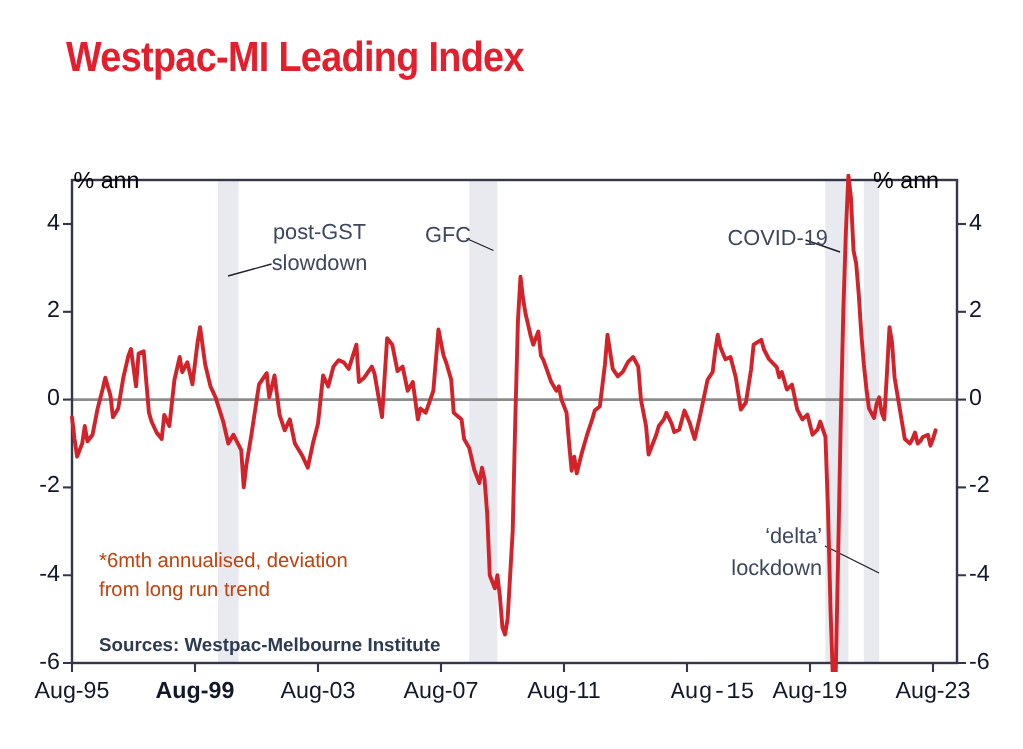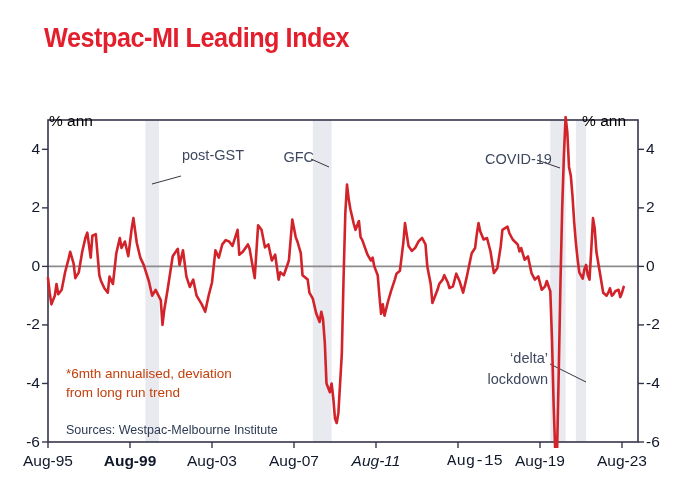--- a/index.html
+++ b/index.html
@@ -15,21 +15,21 @@
   svg{position:absolute;left:0;top:0;}
   .unit-label{position:absolute;top:112px;font-size:15.5px;color:#000000;}
   .unit-left{left:49px;}
   .unit-right{left:566px;width:60px;text-align:right;}
   .anno{position:absolute;font-size:14.5px;color:#3d485e;line-height:21px;}
   .anno-postgst{left:158px;top:145px;width:110px;text-align:center;}
   .anno-gfc{left:274px;top:147px;width:40px;text-align:right;}
   .anno-covid{left:462px;top:149px;width:76px;text-align:left;margin-left:23px;}
   .anno-delta{left:478px;top:348px;width:70px;text-align:right;}
   .footnote{position:absolute;left:66px;top:364px;font-size:13.5px;color:#c2410c;line-height:19px;}
-  .sources{position:absolute;left:66px;top:423px;font-size:12.5px;color:#2c3a52;}
+  .sources{position:absolute;left:66px;top:423px;font-size:12.5px;color:#2c3a52;font-weight:bold;}
   .ytick-label{position:absolute;width:34px;font-size:15.5px;color:#10182a;}
   .ytick-left{left:6px;text-align:right;}
   .ytick-right{left:646px;text-align:left;}
   .xtick-label{position:absolute;width:82px;text-align:center;font-size:15.5px;color:#10182a;top:452px;}
 </style>
 </head>
 <body>
 
 <div class="canvas">
 
@@ -72,20 +72,21 @@
       <line x1="537" y1="160" x2="560" y2="168" stroke="#1f1f2e" stroke-width="0.9"></line>
       <line x1="550" y1="364" x2="586" y2="382" stroke="#1f1f2e" stroke-width="0.9"></line>
       <path d="M48.0 278.1 L49.7 292.7 L51.4 304.4 L54.8 295.7 L56.5 284.0 L58.3 294.2 L61.7 289.8 L65.1 272.3 L68.5 259.1 L70.2 251.8 L73.6 263.5 L75.3 278.1 L78.8 272.3 L82.2 251.8 L85.6 237.1 L87.3 232.7 L90.7 257.6 L92.4 235.7 L95.8 234.2 L99.3 275.2 L101.0 281.0 L104.4 288.3 L107.8 292.7 L109.5 276.6 L112.9 284.0 L116.3 253.2 L119.8 238.0 L121.5 248.0 L124.9 241.5 L128.3 256.2 L131.7 228.4 L133.4 218.1 L136.8 243.0 L140.3 257.6 L143.7 264.9 L148.8 281.0 L152.2 295.7 L155.6 289.8 L160.8 300.1 L162.5 324.9 L164.2 310.3 L167.6 289.8 L172.7 256.2 L177.8 248.8 L179.5 264.9 L183.0 250.3 L186.4 276.6 L189.8 286.9 L193.2 279.6 L196.6 295.7 L201.8 304.4 L205.2 311.8 L208.6 295.7 L212.0 282.5 L215.4 250.3 L218.8 257.6 L222.3 244.4 L225.7 240.1 L229.1 241.5 L232.5 245.9 L237.6 229.8 L239.3 254.7 L242.8 251.8 L247.9 244.4 L249.6 248.8 L254.7 278.1 L258.1 225.4 L261.5 229.8 L265.0 247.4 L268.4 244.4 L271.8 260.5 L275.2 254.7 L278.6 279.6 L280.3 272.3 L283.8 275.2 L288.9 260.5 L292.3 219.6 L295.7 237.1 L297.4 241.5 L300.8 253.2 L302.5 275.2 L307.7 279.6 L309.4 292.7 L312.8 298.6 L316.2 313.2 L319.6 322.0 L321.3 311.8 L323.0 319.1 L324.8 342.5 L326.5 383.5 L329.9 392.2 L331.6 383.5 L333.3 398.1 L335.0 418.6 L336.7 423.0 L338.4 412.7 L341.8 354.2 L343.5 281.0 L345.3 213.7 L347.0 184.5 L348.7 199.1 L350.4 209.3 L352.1 216.6 L353.8 224.0 L355.5 229.8 L358.9 221.0 L360.6 237.1 L362.3 240.1 L367.5 254.7 L370.9 260.5 L372.6 257.6 L374.3 266.4 L377.7 275.2 L379.4 295.7 L381.1 313.8 L382.8 304.4 L384.5 315.6 L388.0 301.5 L391.4 289.8 L394.8 279.6 L396.5 273.7 L399.9 270.8 L403.3 243.0 L405.0 223.1 L408.5 245.9 L411.9 250.9 L415.3 247.7 L418.7 241.2 L422.1 238.0 L425.5 244.4 L427.3 266.4 L430.7 284.0 L432.4 303.0 L437.5 289.8 L439.2 284.0 L442.6 279.6 L444.3 275.2 L447.8 282.5 L449.5 288.1 L452.9 286.3 L456.3 273.7 L459.7 281.6 L463.1 292.7 L466.5 278.1 L468.3 269.6 L471.7 253.2 L475.1 248.0 L476.8 234.2 L478.5 223.1 L480.2 231.3 L483.6 239.5 L487.0 238.0 L490.5 251.5 L493.9 273.1 L497.3 268.2 L500.7 246.5 L502.4 229.8 L507.5 226.6 L509.3 233.0 L512.7 239.5 L517.8 244.7 L519.5 251.5 L521.2 248.0 L524.6 259.7 L528.0 256.4 L531.5 273.1 L534.9 279.6 L538.3 276.4 L541.7 289.8 L545.1 286.3 L546.8 281.0 L550.3 291.3 L552.0 339.6 L553.7 406.9 L555.4 456.6 L557.1 450.8 L558.8 368.8 L560.5 281.0 L562.2 207.9 L563.9 155.2 L565.6 117.1 L567.3 131.8 L569.0 166.9 L570.8 175.7 L572.5 196.2 L574.2 222.5 L575.9 243.0 L577.6 259.1 L579.3 272.3 L582.7 278.7 L584.4 269.3 L586.1 264.9 L587.8 275.2 L589.5 279.6 L591.3 248.8 L593.0 218.1 L594.7 228.4 L596.4 251.8 L599.8 272.3 L601.5 282.5 L603.2 292.7 L606.6 295.7 L608.3 292.7 L610.0 288.3 L611.8 295.7 L613.5 294.2 L615.2 291.3 L618.6 289.8 L620.3 297.1 L622.0 292.7 L623.7 286.9 " fill="none" stroke="#d2232a" stroke-width="2.6" stroke-linejoin="round" stroke-linecap="round" clip-path="url(#plotclip)"></path>
     </svg>
 
   <div class="unit-label unit-left">% ann</div>
   <div class="unit-label unit-right">% ann</div>
 
   <div class="anno anno-postgst">
     <div>post-GST</div>
+    <div>slowdown</div>
   </div>
   <div class="anno anno-gfc">GFC</div>
   <div class="anno anno-covid">COVID-19</div>
   <div class="anno anno-delta">
     <div>‘delta’</div>
     <div>lockdown</div>
   </div>
 
   <div class="footnote">
     <div>*6mth annualised, deviation</div>
@@ -103,18 +104,18 @@
       <div class="ytick-label ytick-left" style="top: 315.433px;">-2</div>
       <div class="ytick-label ytick-right" style="top: 315.433px;">-2</div>
       <div class="ytick-label ytick-left" style="top: 373.967px;">-4</div>
       <div class="ytick-label ytick-right" style="top: 373.967px;">-4</div>
       <div class="ytick-label ytick-left" style="top: 432.5px;">-6</div>
       <div class="ytick-label ytick-right" style="top: 432.5px;">-6</div>
       <div class="xtick-label" style="left: 7px;">Aug-95</div>
       <div class="xtick-label" style="left: 89px; font-weight: bold;">Aug-99</div>
       <div class="xtick-label" style="left: 171px;">Aug-03</div>
       <div class="xtick-label" style="left: 253px;">Aug-07</div>
-      <div class="xtick-label" style="left: 335px; font-style: italic;">Aug-11</div>
+      <div class="xtick-label" style="left: 335px;">Aug-11</div>
       <div class="xtick-label" style="left: 434px; font-family: Liberation Mono, monospace;">Aug-15</div>
       <div class="xtick-label" style="left: 499px;">Aug-19</div>
       <div class="xtick-label" style="left: 581px;">Aug-23</div>
     </div>
 </div>
 
 </body></html>

